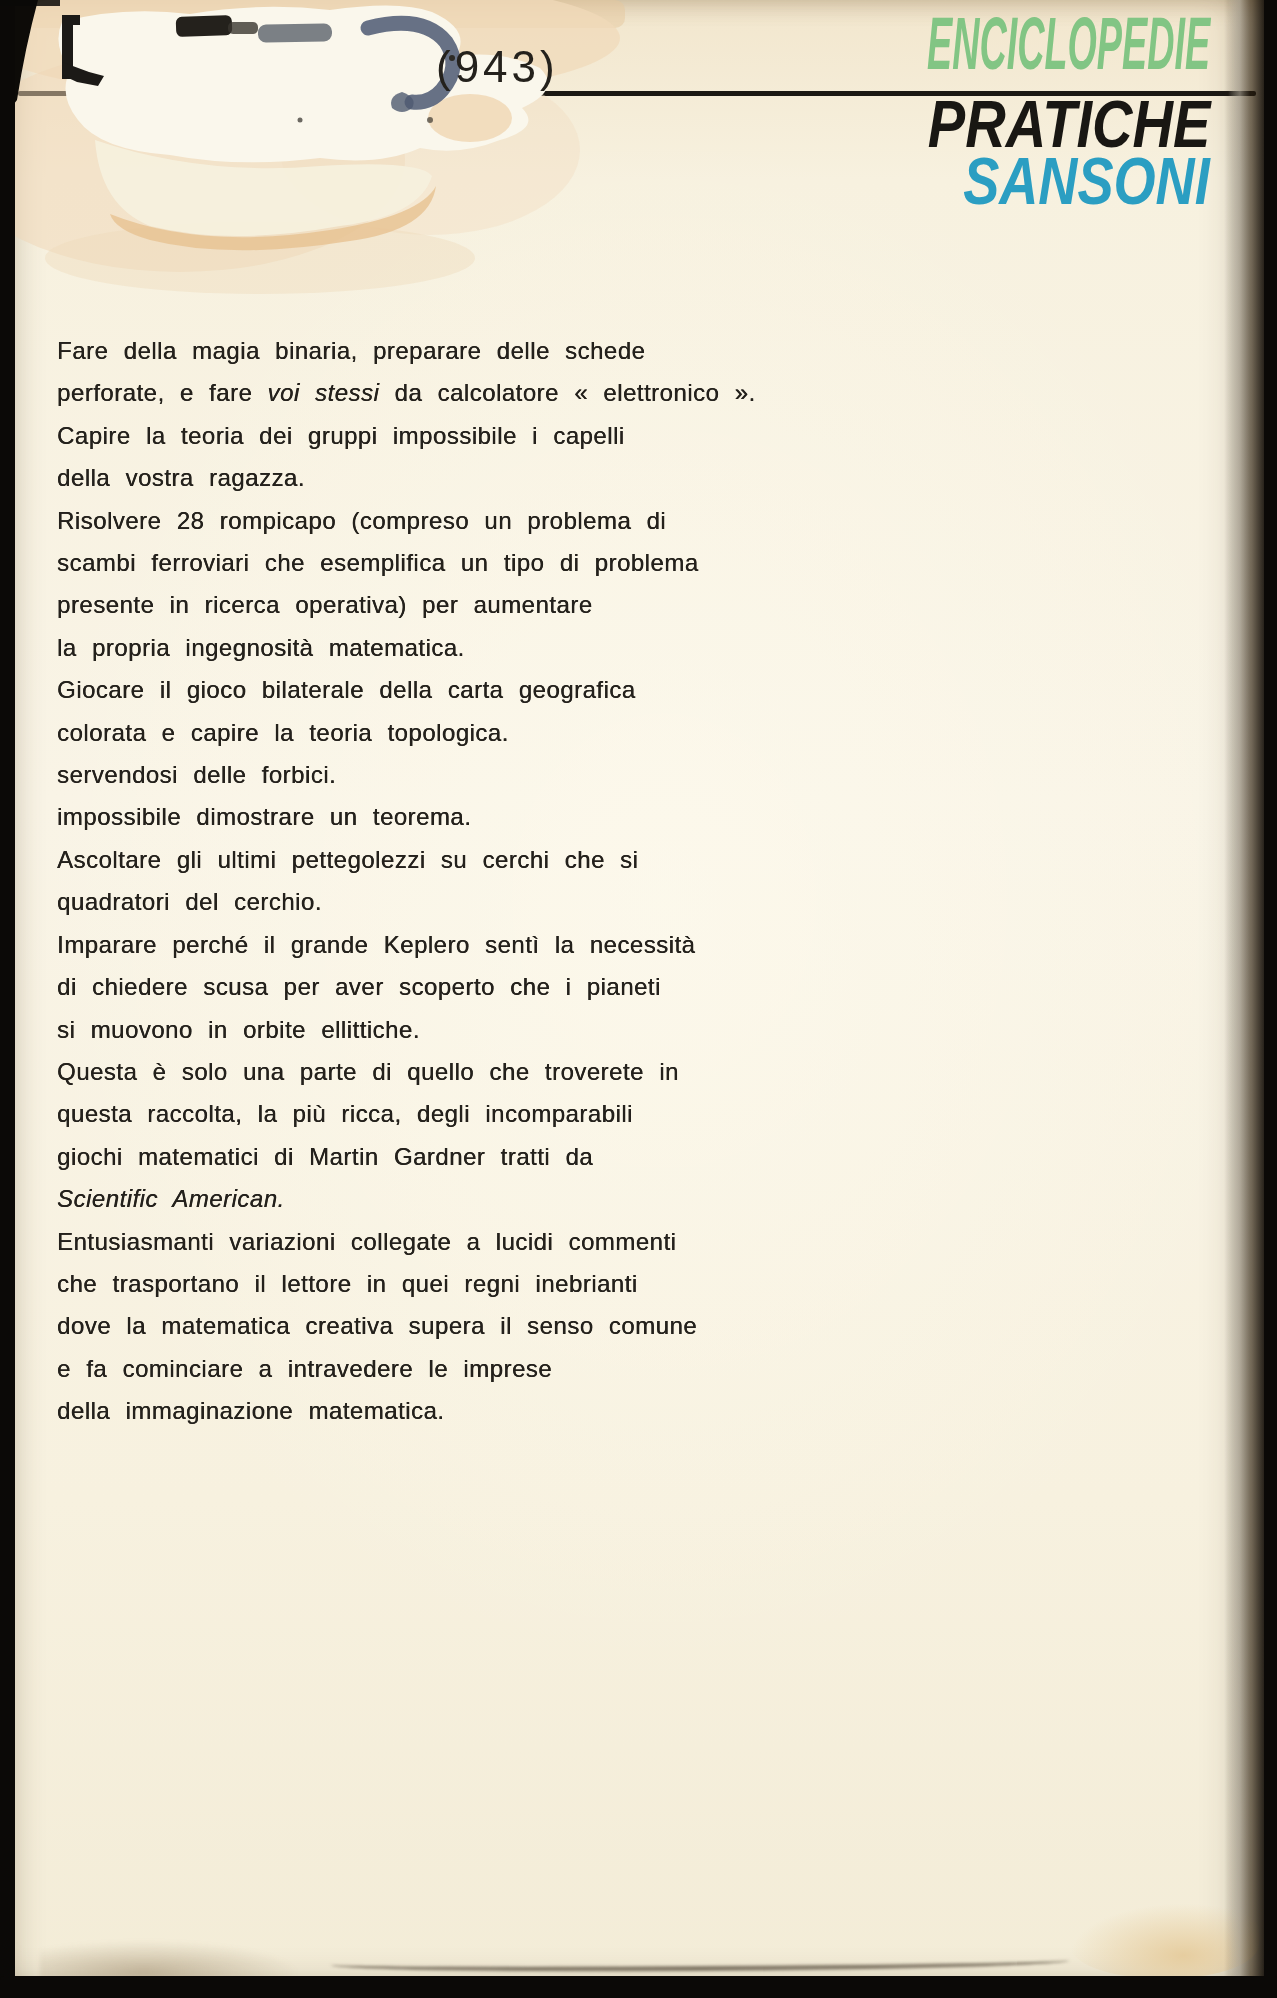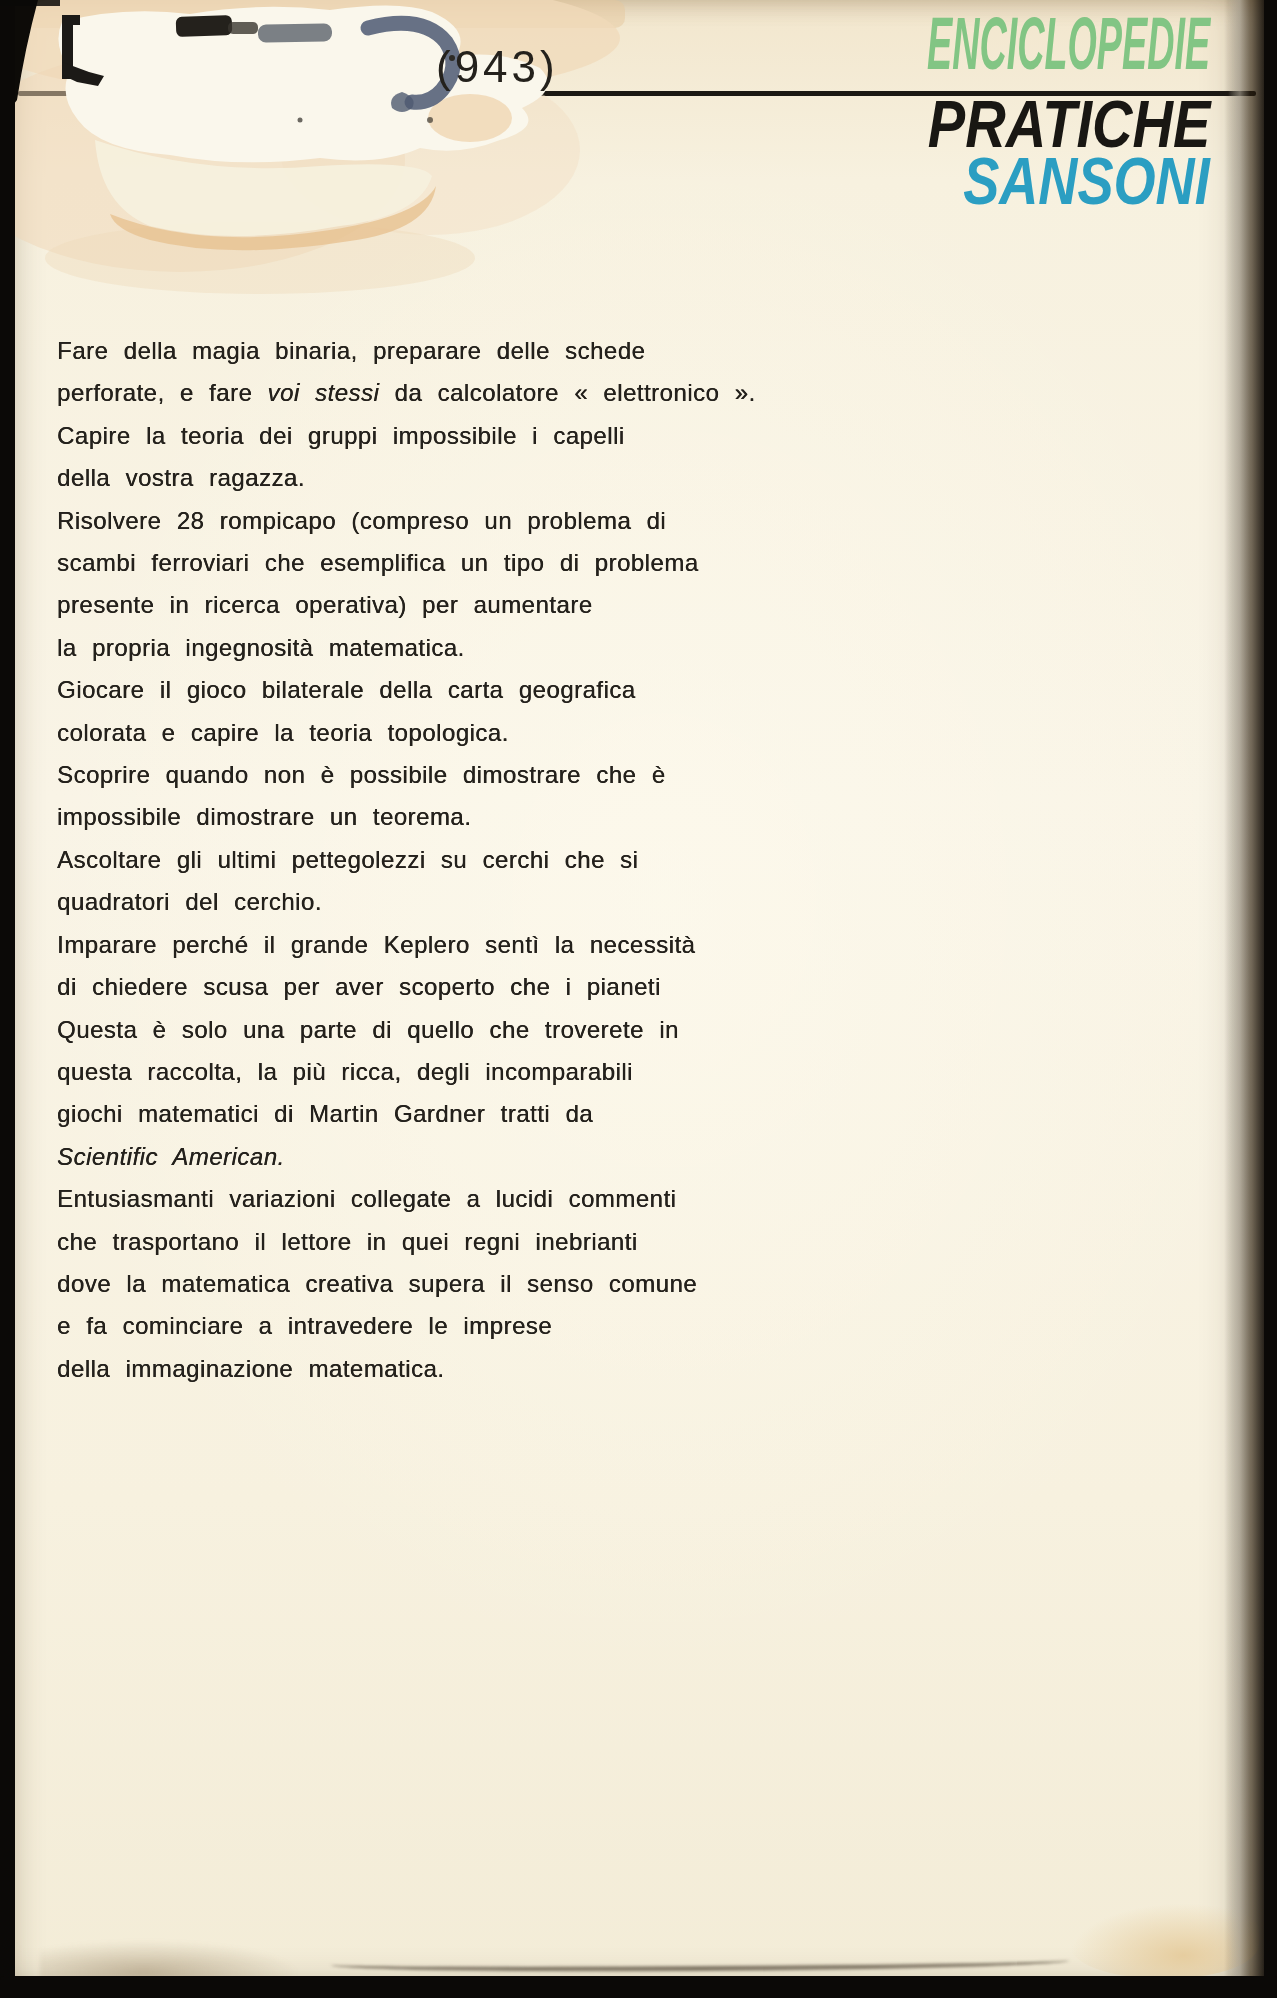--- a/index.html
+++ b/index.html
@@ -143,26 +143,27 @@
       <div class="line"><span>Fare della magia binaria, preparare delle schede</span></div>
       <div class="line"><span>perforate, e fare </span><span class="it">voi stessi</span><span> da calcolatore « elettronico ».</span></div>
       <div class="line"><span>Capire la teoria dei gruppi impossibile i capelli</span></div>
       <div class="line"><span>della vostra ragazza.</span></div>
       <div class="line"><span>Risolvere 28 rompicapo (compreso un problema di</span></div>
       <div class="line"><span>scambi ferroviari che esemplifica un tipo di problema</span></div>
       <div class="line"><span>presente in ricerca operativa) per aumentare</span></div>
       <div class="line"><span>la propria ingegnosità matematica.</span></div>
       <div class="line"><span>Giocare il gioco bilaterale della carta geografica</span></div>
       <div class="line"><span>colorata e capire la teoria topologica.</span></div>
-      <div class="line"><span>Scoprire quando non è possibile dimostrare che è</span></div>
+      <div class="line"><span>servendosi delle forbici.</span></div>
       <div class="line"><span>impossibile dimostrare un teorema.</span></div>
       <div class="line"><span>Ascoltare gli ultimi pettegolezzi su cerchi che si</span></div>
       <div class="line"><span>quadratori del cerchio.</span></div>
       <div class="line"><span>Imparare perché il grande Keplero sentì la necessità</span></div>
       <div class="line"><span>di chiedere scusa per aver scoperto che i pianeti</span></div>
+      <div class="line"><span>si muovono in orbite ellittiche.</span></div>
       <div class="line"><span>Questa è solo una parte di quello che troverete in</span></div>
       <div class="line"><span>questa raccolta, la più ricca, degli incomparabili</span></div>
       <div class="line"><span>giochi matematici di Martin Gardner tratti da</span></div>
       <div class="line"><span class="it">Scientific American.</span></div>
       <div class="line"><span>Entusiasmanti variazioni collegate a lucidi commenti</span></div>
       <div class="line"><span>che trasportano il lettore in quei regni inebrianti</span></div>
       <div class="line"><span>dove la matematica creativa supera il senso comune</span></div>
       <div class="line"><span>e fa cominciare a intravedere le imprese</span></div>
       <div class="line"><span>della immaginazione matematica.</span></div>
     </div>

